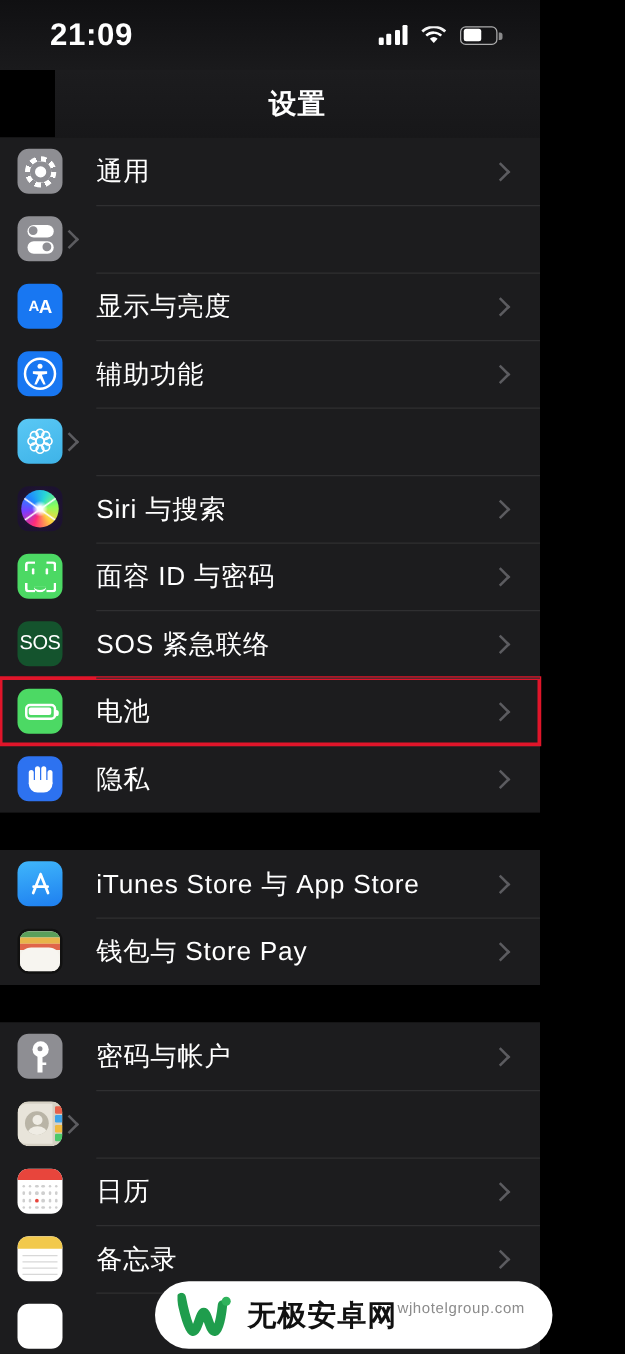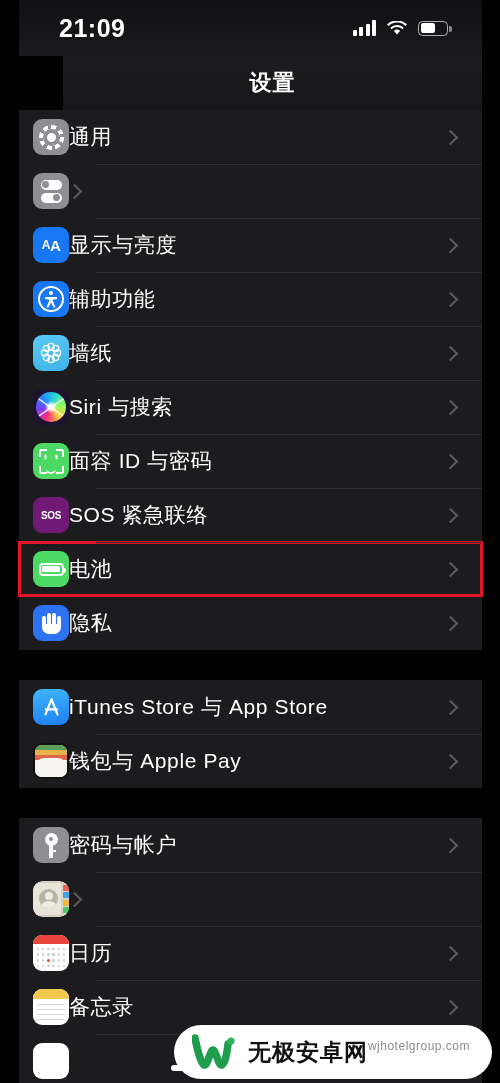--- a/index.html
+++ b/index.html
@@ -2,21 +2,21 @@
 <html><head>
 <meta charset="utf-8">
 <style>
   * { margin:0; padding:0; box-sizing:border-box; }
   html,body {
     width:500px; height:1083px;
     background:#000;
     font-family:"Liberation Sans","DejaVu Sans",sans-serif;
     overflow:hidden;
   }
-  .phone { position:relative; width:482px; height:1083px; background:#000;padding-left:19px; }
+  .phone { position:relative; width:432px; height:1083px; background:#000; }
 
   
   .statusbar{
     height:56px; width:100%;
     background:linear-gradient(180deg,#101012 0%,#1a1a1c 100%);
     display:flex; align-items:center; justify-content:space-between;
     padding:0 34px 0 40px;
   }
   .clock{ color:#fff; font-size:25px; font-weight:600; letter-spacing:.5px; }
   .status-right{ display:flex; align-items:center; gap:11px; }
@@ -52,21 +52,21 @@
   .row + .row:before{
     content:""; position:absolute; left:77px; right:0; top:0;
     height:1px; background:#2f2f31;
   }
   .icon{
     width:36px; height:36px; border-radius:9px; flex:none;
     display:flex; align-items:center; justify-content:center;
     position:relative; overflow:hidden;
   }
   .label{
-    color:#fff; font-size:21px; letter-spacing:.6px;
+    margin-left:27px; color:#fff; font-size:21px; letter-spacing:.6px;
     white-space:nowrap; flex:1;
   }
   .chev{
     width:11px; height:11px; border-right:2.6px solid #5c5c60;
     border-top:2.6px solid #5c5c60; transform:rotate(45deg);
     margin-right:26px; flex:none;
   }
 
   
   .row.highlight{ outline:3px solid #e0152a; outline-offset:-2px; z-index:5; }
@@ -124,21 +124,21 @@
   .ic-face .fr i:nth-child(3){ left:0; bottom:0; border-right:0; border-top:0; border-radius:0 0 0 3px; }
   .ic-face .fr i:nth-child(4){ right:0; bottom:0; border-left:0; border-top:0; border-radius:0 0 3px 0; }
   .ic-face .fr b{ position:absolute; left:50%; top:50%; transform:translate(-50%,-50%);
     width:15px; height:13px; }
   .ic-face .fr b:before, .ic-face .fr b:after{ content:""; position:absolute; top:0;
     width:2px; height:5px; background:#fff; border-radius:1px; }
   .ic-face .fr b:before{ left:1px; } .ic-face .fr b:after{ right:1px; }
   .ic-face .fr u{ position:absolute; left:50%; bottom:0; margin-left:-5px; width:10px; height:5px;
     border-bottom:2px solid #fff; border-radius:0 0 6px 6px; }
 
-  .ic-sos{ background:#701a75; color:#fff; font-size:10px; font-weight:700; letter-spacing:-.3px; }
+  .ic-sos{ background:#14532d; color:#fff; font-size:16px; font-weight:400; letter-spacing:-.3px; }
 
   .ic-bat{ background:#4cd964; }
   .ic-bat .b{ width:25px; height:13px; border:2.2px solid #fff; border-radius:4px; padding:1.6px; position:relative; }
   .ic-bat .b i{ display:block; height:100%; width:100%; background:#fff; border-radius:1.6px; }
   .ic-bat .b:after{ content:""; position:absolute; right:-4px; top:3px; width:2.4px; height:5px;
     background:#fff; border-radius:0 2px 2px 0; }
 
   .ic-priv{ background:#2d72f0; }
   .ic-priv .h{ width:19px; height:22px; position:relative; }
   .ic-priv .h i{ position:absolute; bottom:7px; width:4px; background:#fff; border-radius:2px 2px 0 0; }
@@ -297,21 +297,20 @@
                 <circle cx="12" cy="18.5" r="3.1"></circle>
               <circle cx="5.5" cy="12" r="3.1"></circle>
                 <circle cx="18.5" cy="12" r="3.1"></circle>
               <circle cx="7.4" cy="7.4" r="3.1"></circle>
                 <circle cx="16.6" cy="7.4" r="3.1"></circle>
               <circle cx="7.4" cy="16.6" r="3.1"></circle>
                 <circle cx="16.6" cy="16.6" r="3.1"></circle>
             </g>
           </svg>
         </div>
-        <div class="label">墙纸</div>
         <div class="chev"></div>
       </div>
 
       <div class="row">
         <div class="icon ic-siri">
             <div class="o"></div>
           </div>
         <div class="label">Siri 与搜索</div>
         <div class="chev"></div>
       </div>
@@ -377,21 +376,21 @@
 
       <div class="row">
         <div class="icon ic-wallet">
           <div class="w">
               <i></i>
               <i></i>
               <i></i>
               <u></u>
             </div>
         </div>
-        <div class="label">钱包与 Apple Pay</div>
+        <div class="label">钱包与 Store Pay</div>
         <div class="chev"></div>
       </div>
     </div>
 
     <div class="gap"></div>
 
     <div class="group">
       <div class="row">
         <div class="icon ic-key">
           <div class="k">

